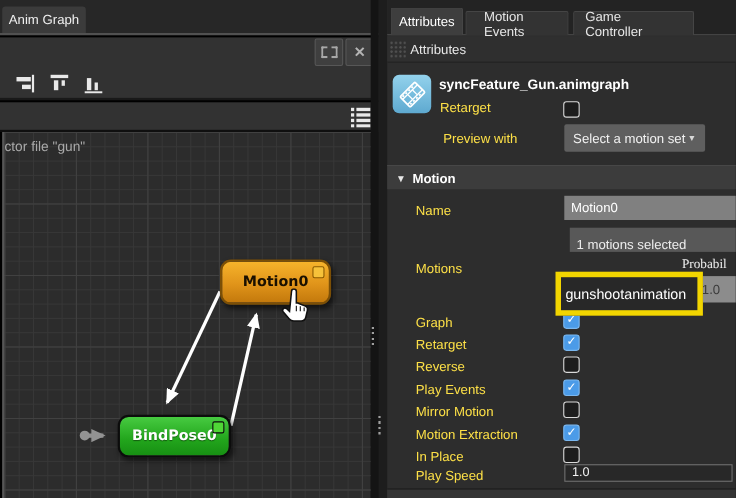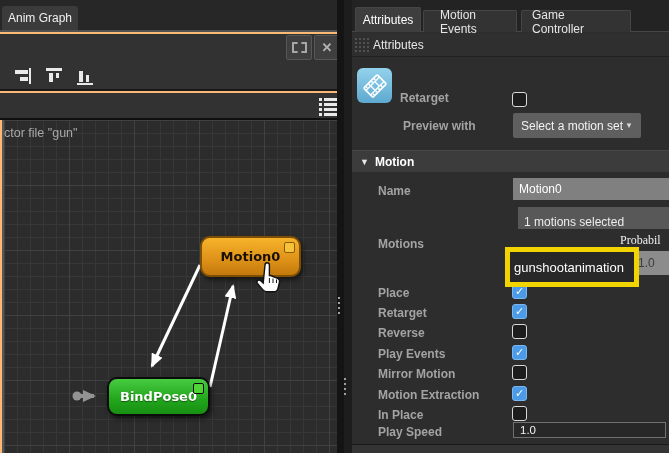--- a/index.html
+++ b/index.html
@@ -2,21 +2,21 @@
 <html><head>
 <meta charset="utf-8">
 <style>
   html,body{margin:0;padding:0;background:#1c1c1c;}
   *{box-sizing:border-box;}
   #app{position:relative;width:669px;height:453px;overflow:hidden;
        font-family:"Liberation Sans",sans-serif;color:#d8d8d8;font-size:12px;
        background:#1c1c1c;}
 
   
-  .left-panel{position:absolute;left:0;top:0;width:344px;height:453px;background:#fdba74;}
+  .left-panel{position:absolute;left:0;top:0;width:344px;height:453px;background:#000000;}
   .lp-tabbar{position:absolute;left:0;top:0;width:344px;height:32px;background:#272727;
              border-bottom:2px solid #515151;}
   .lp-tab{position:absolute;left:2px;top:6px;width:76px;height:24px;background:#3b3b3b;
           border-radius:3px 3px 0 0;display:flex;align-items:center;justify-content:center;
           color:#f0f0f0;}
   .lp-toolbar{position:absolute;left:0;top:34px;width:344px;height:57px;background:#323232;
               border-bottom:2px solid #191919;}
   .tool-icon{position:absolute;top:33px;width:18px;height:18px;}
   .tb-btn{position:absolute;top:1px;width:26px;height:25px;background:#3f3f3f;
           border:1px solid #575757;border-radius:2px;display:flex;align-items:center;
@@ -78,21 +78,21 @@
   .rp-header{position:absolute;left:0;top:33px;width:317px;height:24px;background:#2f2f2f;
              border-bottom:1px solid #222;display:flex;align-items:center;}
   .grip-dots{width:15px;height:16px;margin-left:2px;
              background-image:radial-gradient(#515151 1px, transparent 1.2px);
              background-size:4px 4px;}
   .rp-header-label{margin-left:4px;color:#e8e8e8;}
 
   .asset-icon{position:absolute;left:5px;top:68px;width:35px;height:35px;border-radius:6px;
               background:linear-gradient(#93d2ec,#5ea9d0);display:flex;align-items:center;justify-content:center;}
   .asset-title{position:absolute;left:47px;top:70px;font-weight:bold;color:#fff;font-size:12.5px;}
-  .lbl{position:absolute;color:#a3a3a3;font-weight:bold;}
+  .lbl{position:absolute;color:#fde047;}
   .cb{position:absolute;width:15px;height:15px;border-radius:3px;background:#1d1d1d;
       border:1.5px solid #d9d9d9;display:flex;align-items:center;justify-content:center;
       color:#fff;font-size:11px;line-height:1;}
   .cb.checked{background:#4b9be8;border-color:#7ab7ef;}
 
   .dropdown{position:absolute;left:161px;top:113px;width:128px;height:25px;background:#5f5f5f;
             border-radius:2px;display:flex;align-items:center;color:#f2f2f2;padding:0 8px;}
   .dropdown .arrow{margin-left:auto;font-size:8px;color:#d8d8d8;}
 
   .section-header{position:absolute;left:0;top:150px;width:317px;height:22px;background:#3c3c3c;
@@ -242,20 +242,21 @@
             <rect x="14.8" y="9.3" width="1.8" height="1.6"></rect>
               <rect x="18.6" y="9.3" width="1.8" height="1.6"></rect>
             <rect x="7.2" y="19.1" width="1.8" height="1.6"></rect>
               <rect x="11" y="19.1" width="1.8" height="1.6"></rect>
             <rect x="14.8" y="19.1" width="1.8" height="1.6"></rect>
               <rect x="18.6" y="19.1" width="1.8" height="1.6"></rect>
           </g>
         </g>
       </svg>
     </div>
+    <div class="asset-title">syncFeature_Gun.animgraph</div>
 
     <span class="lbl" style="left:48px;top:91px">Retarget</span>
     <span class="cb" style="left:160px;top:92px"></span>
 
     <span class="lbl" style="left:51px;top:119px">Preview with</span>
     <div class="dropdown">
       <span>Select a motion set</span>
       <span class="arrow">▼</span>
     </div>
 
@@ -276,21 +277,21 @@
     <span class="lbl" style="left:26px;top:237px">Motions</span>
     <span class="prob-header">Probabil</span>
 
     <div class="field f-prob">
       <span>1.0</span>
     </div>
     <div class="hl-box">
       <span>gunshootanimation</span>
     </div>
 
-    <span class="lbl" style="left:26px;top:286px">Place</span>
+    <span class="lbl" style="left:26px;top:286px">Graph</span>
     <span class="cb checked" style="left:160px;top:284px">✓</span>
 
     <span class="lbl" style="left:26px;top:306px">Retarget</span>
     <span class="cb checked" style="left:160px;top:304px">✓</span>
 
     <span class="lbl" style="left:26px;top:326px">Reverse</span>
     <span class="cb" style="left:160px;top:324px"></span>
 
     <span class="lbl" style="left:26px;top:347px">Play Events</span>
     <span class="cb checked" style="left:160px;top:345px">✓</span>

